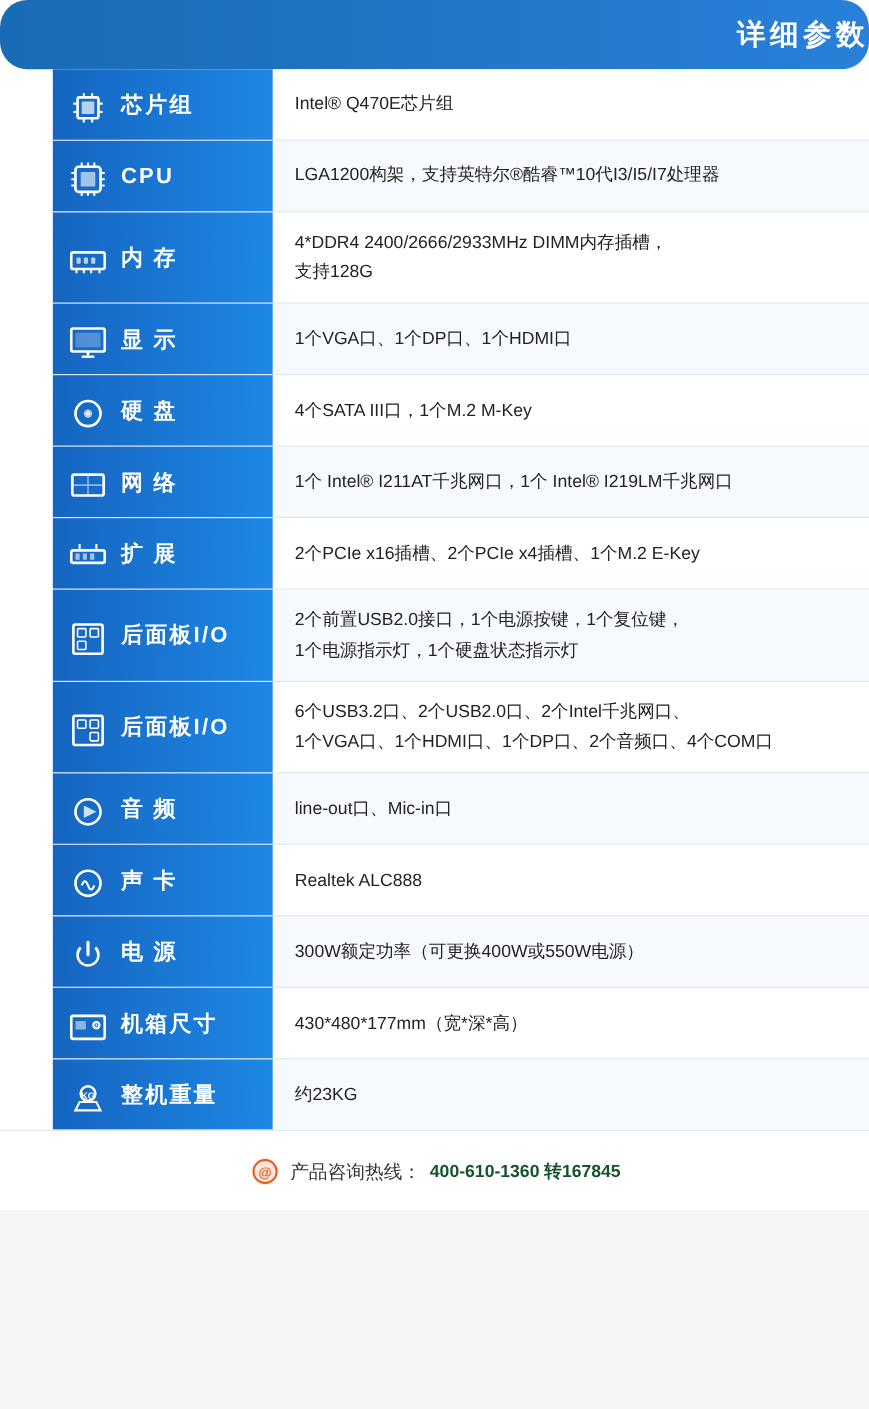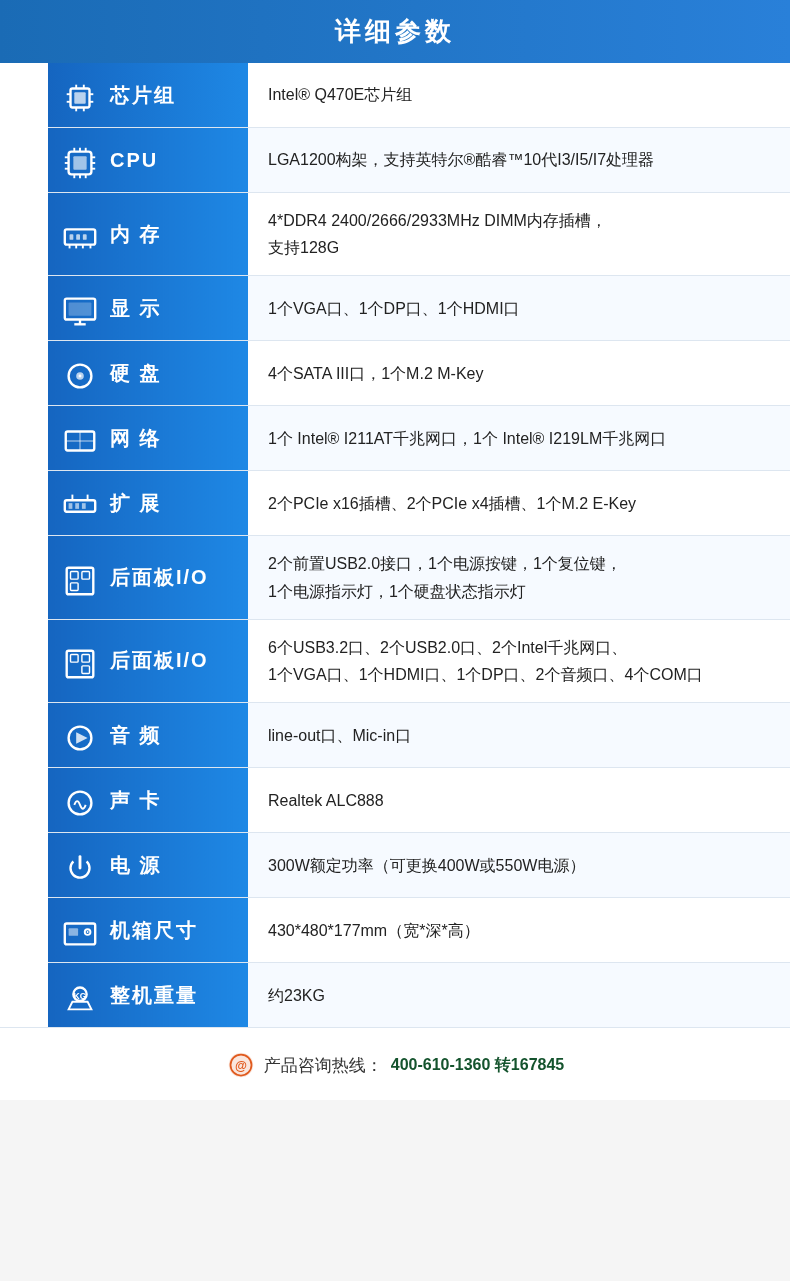--- a/index.html
+++ b/index.html
@@ -9,25 +9,26 @@
       font-family: "Microsoft YaHei", "微软雅黑", SimHei, Arial, sans-serif;
     }
     .outer {
       width: 790px;
       background: #fff;
       padding: 0;
     }
     .header {
       background: linear-gradient(90deg, #1a6bb5 0%, #2980d9 100%);
       color: #fff;
-      text-align: center;
+      text-align: right;
       font-size: 26px;
       font-weight: bold;
       padding: 14px 0;
       letter-spacing: 4px;
+      border-radius: 25px;
     }
     table {
       width: 100%;
       border-collapse: collapse;
       margin-left: 48px;
     }
     tr {
       border-bottom: 1px solid #dde6f0;
     }
     tr:last-child {

